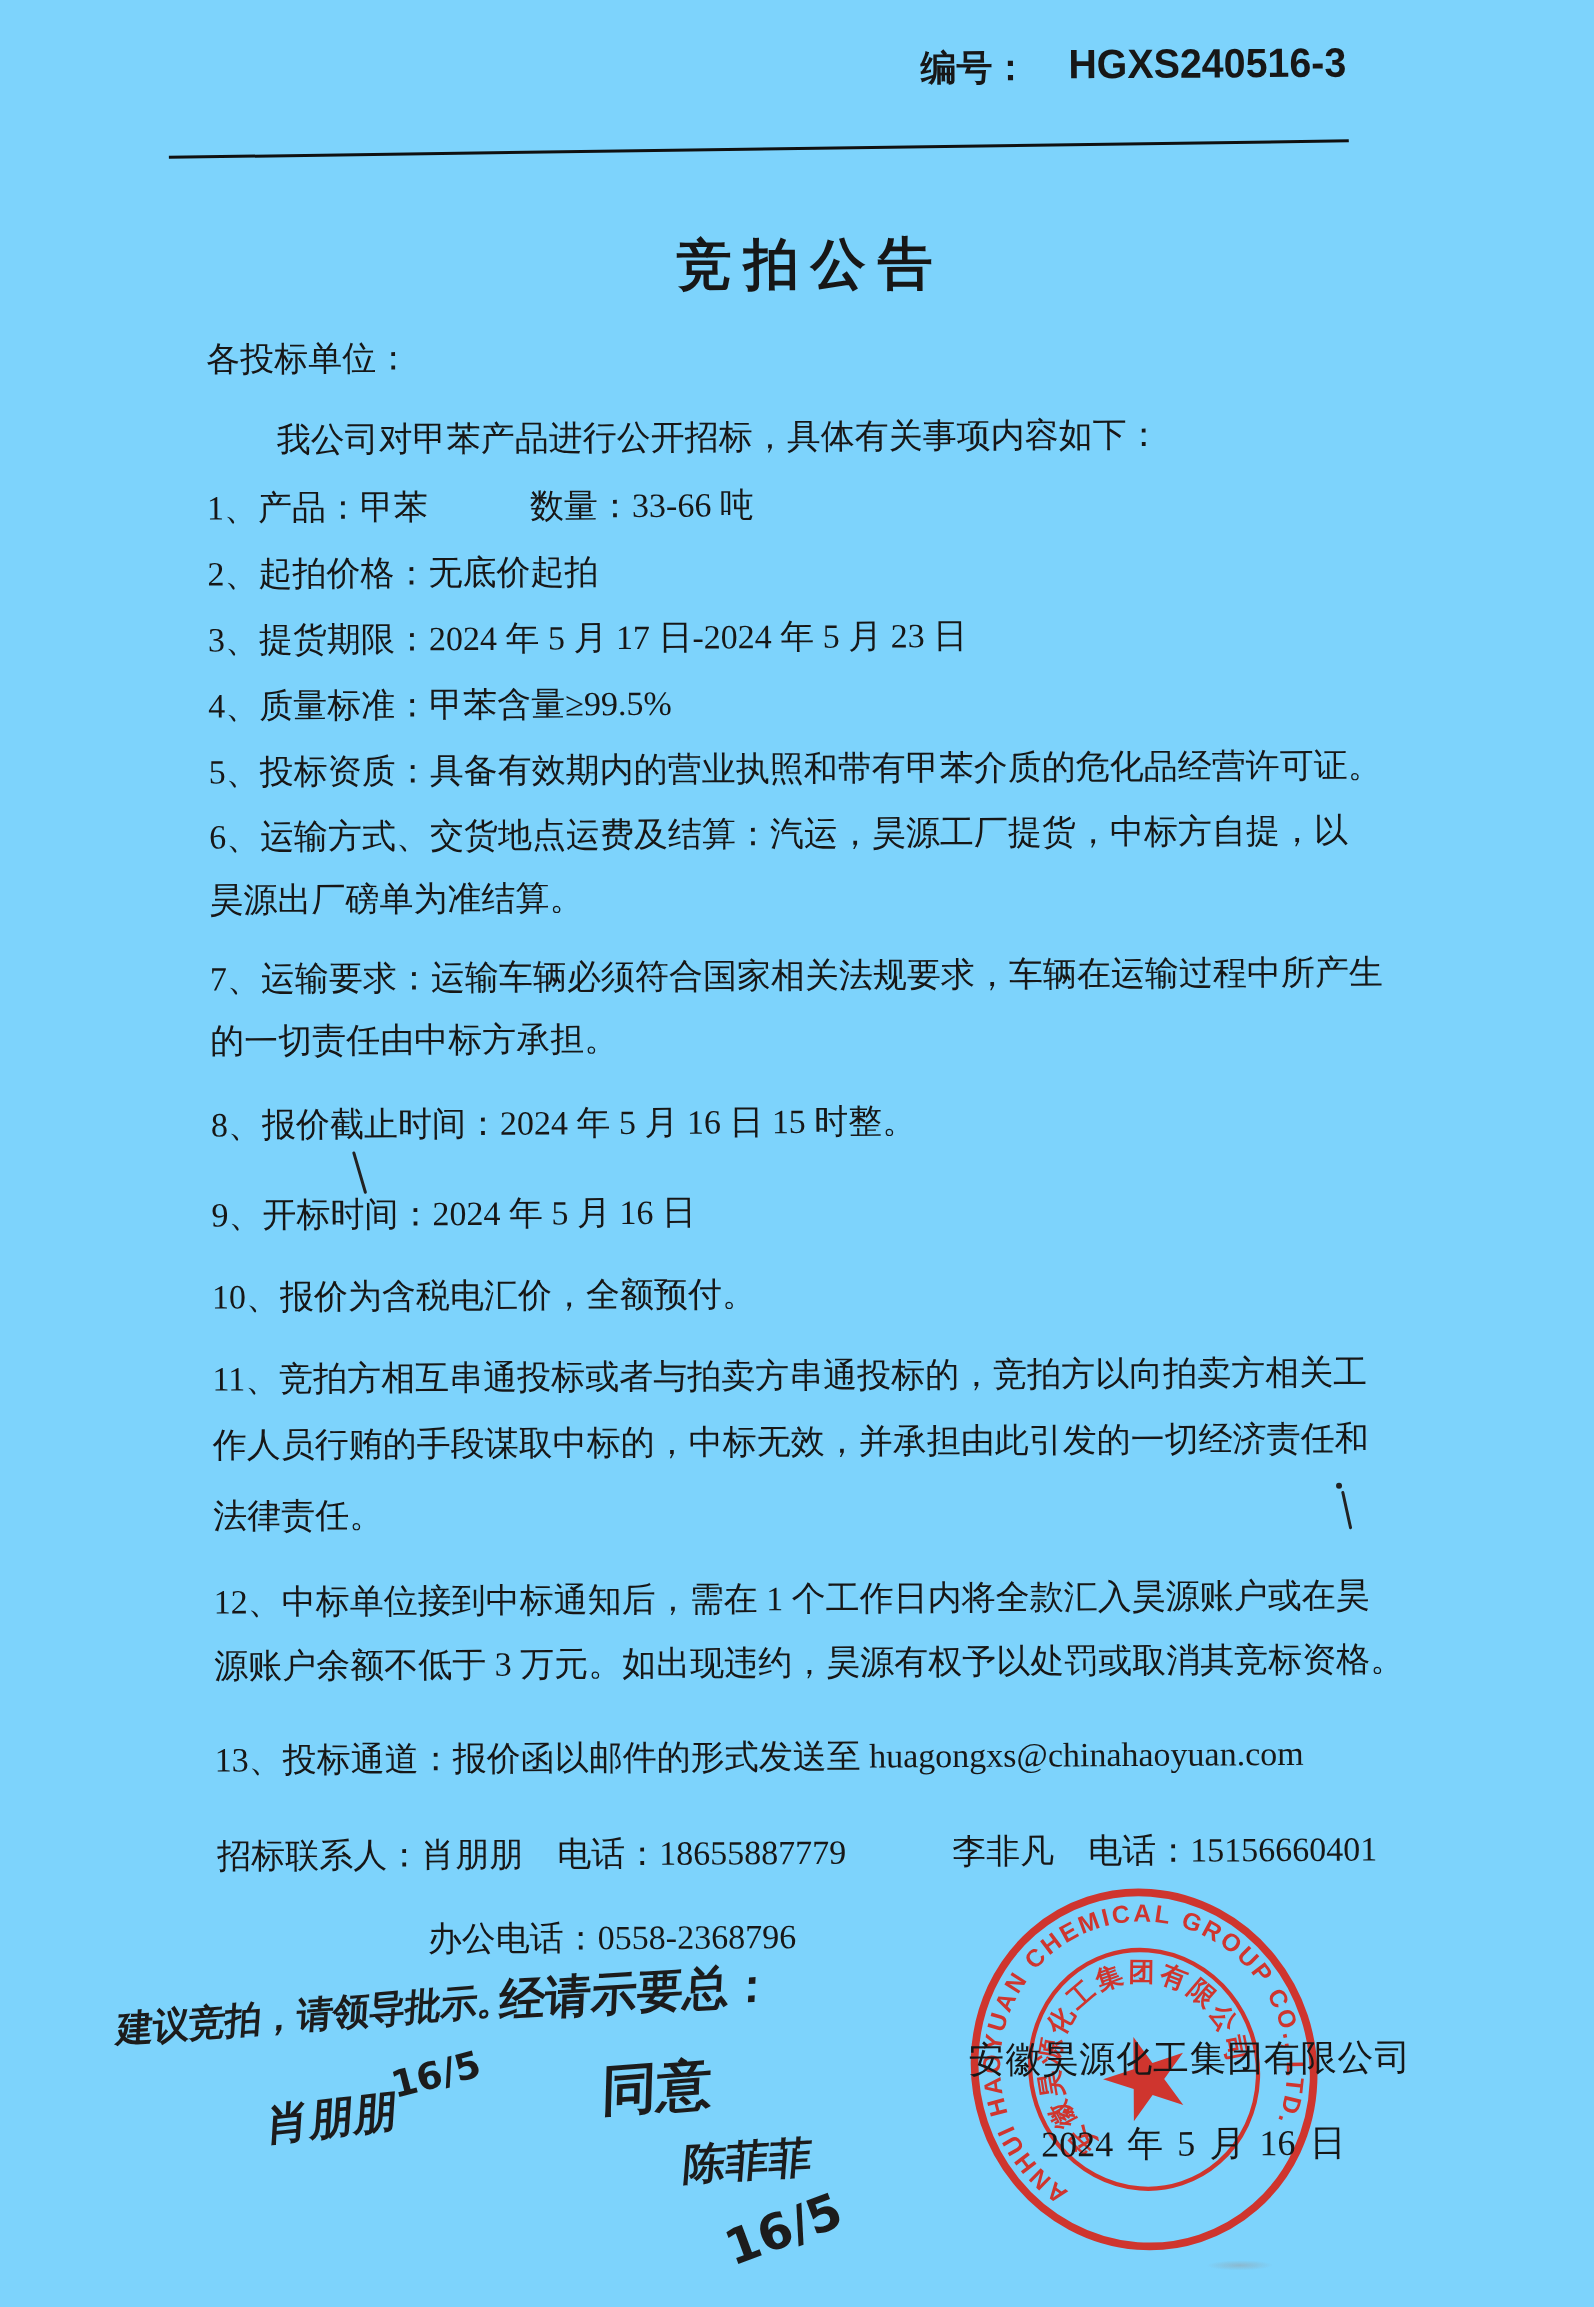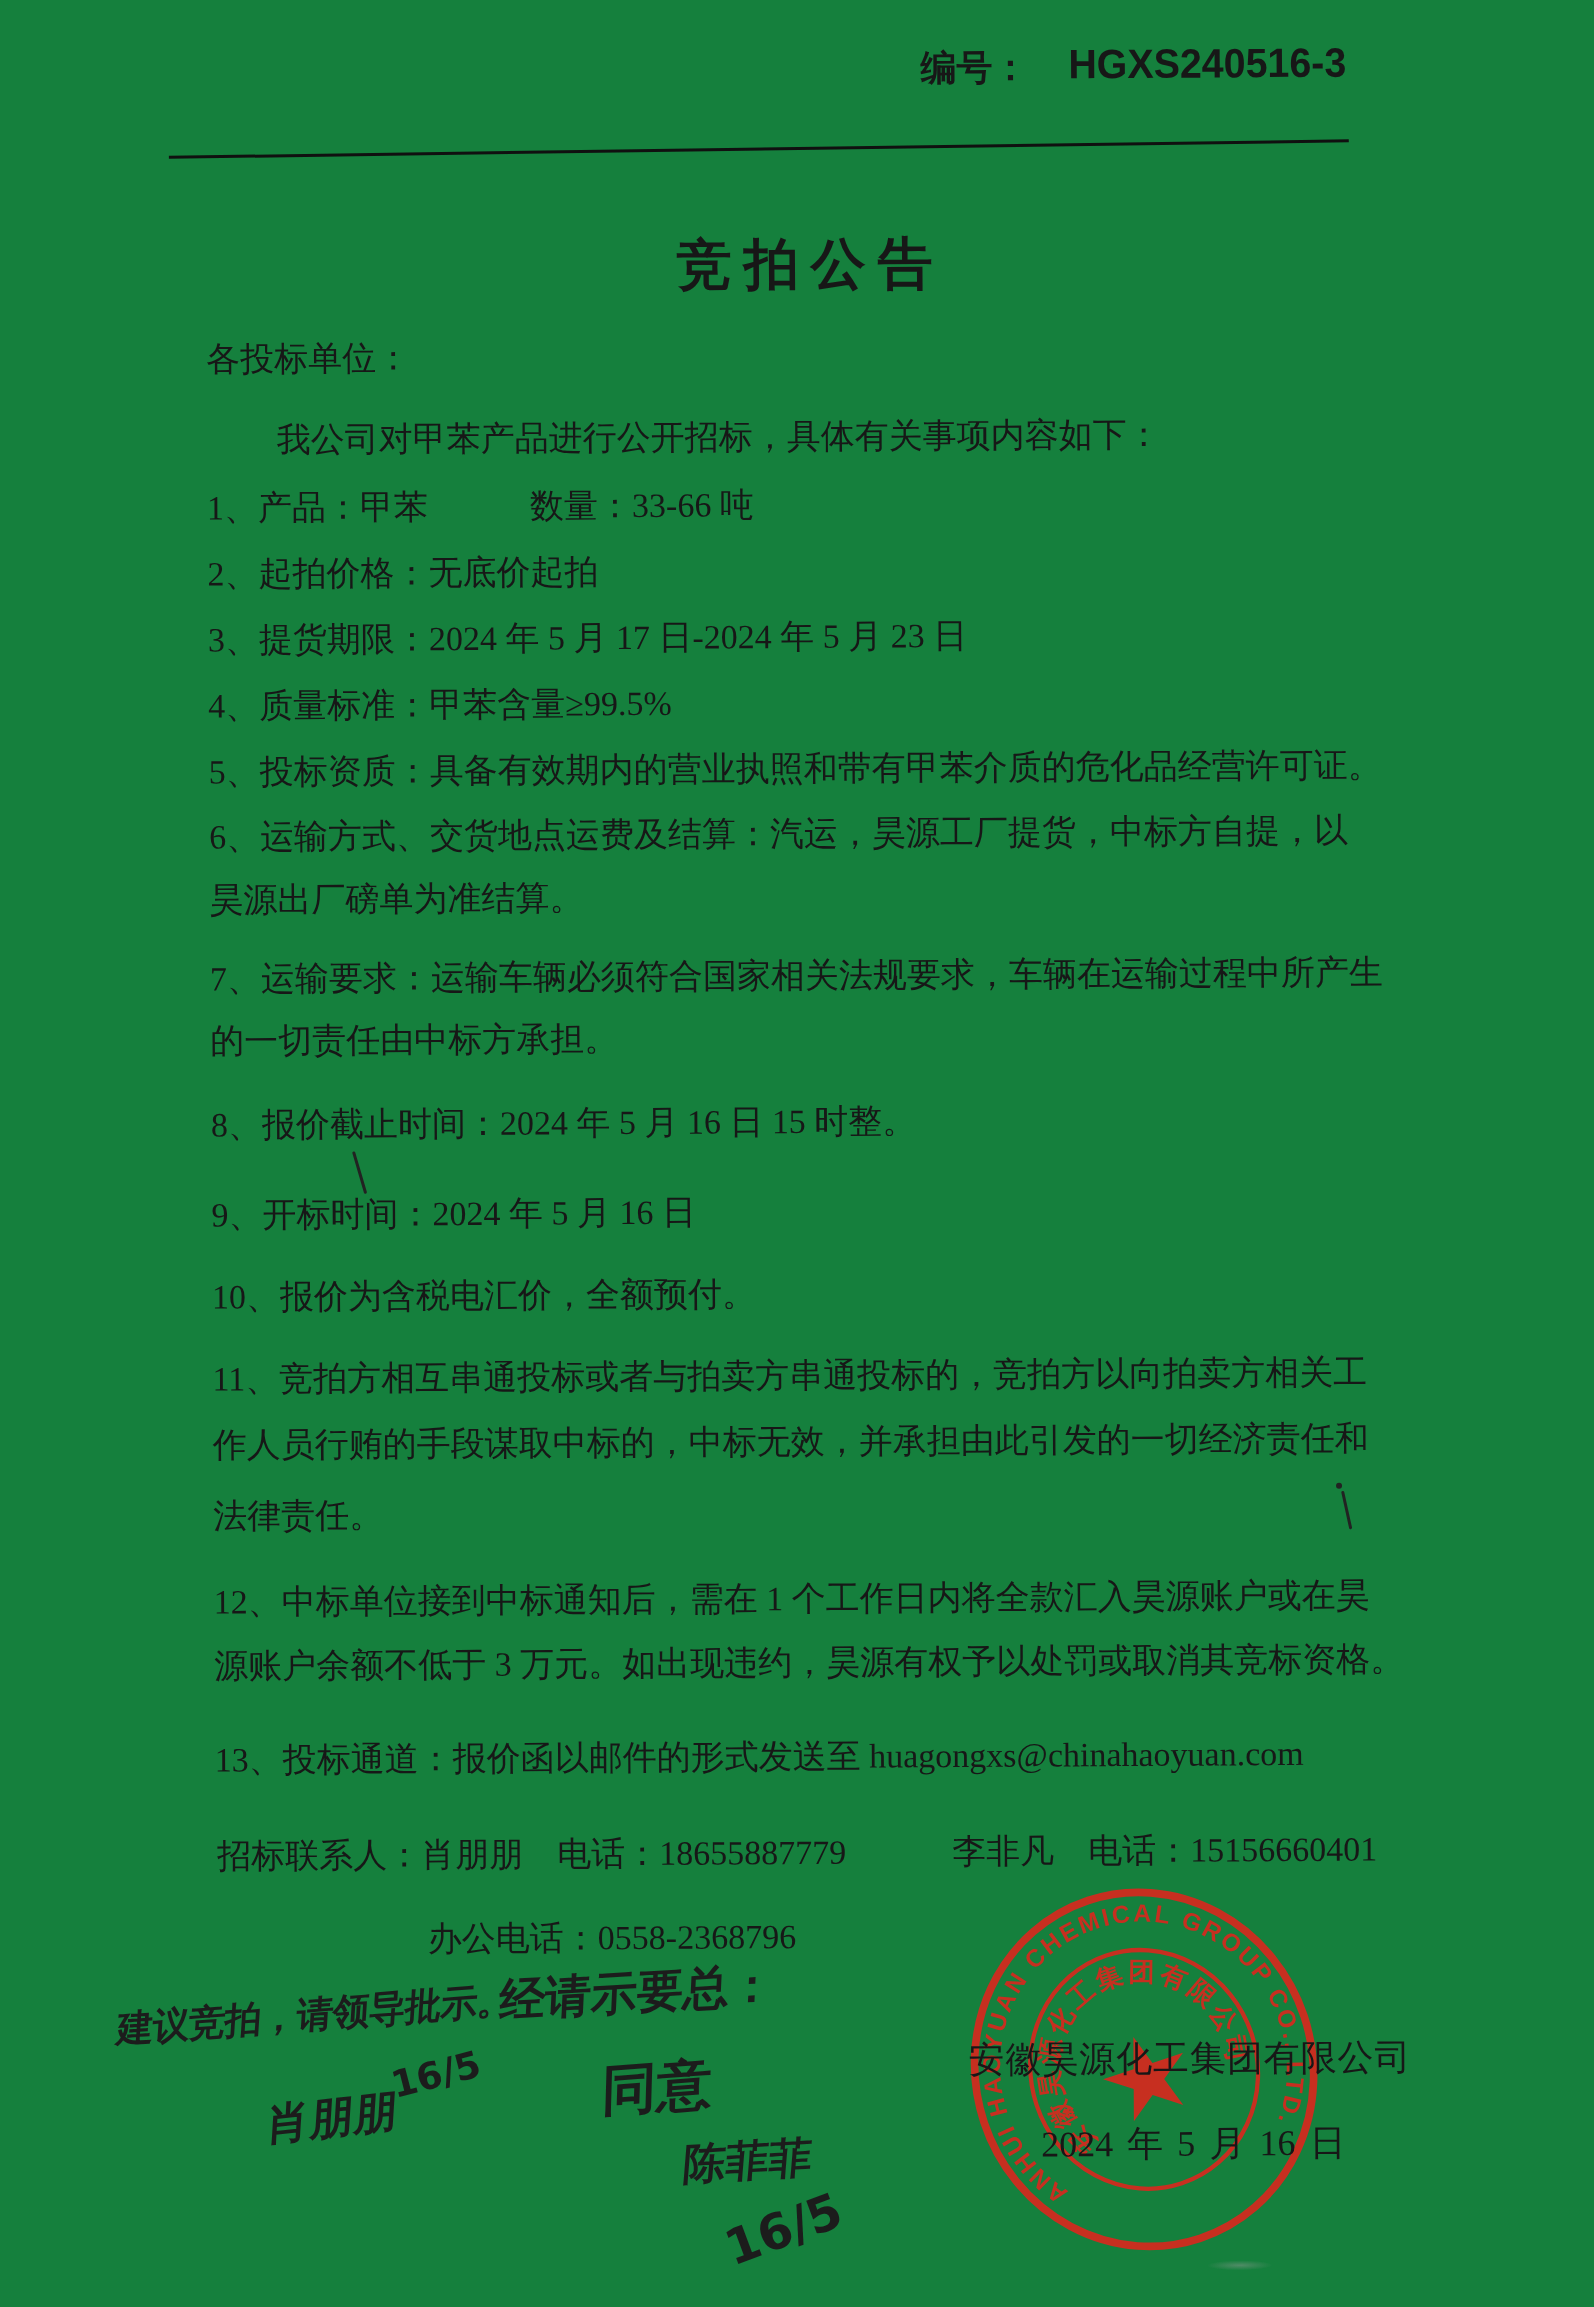--- a/index.html
+++ b/index.html
@@ -1,19 +1,19 @@
 <!DOCTYPE html>
 <html style="font-size:13.6px"><head>
 <meta charset="utf-8">
 <style>
   html,body{margin:0;padding:0;background:#e8e8e8;}
   #page{
     position:relative;
     width:1595px;height:2307px;
-    background:#15803d;
+    background:#7dd3fc;
     overflow:hidden;
     font-family:"Liberation Serif",serif;
     color:#171717;
   }
   #doc{position:absolute;inset:0;transform:rotate(-0.35deg);}
   .line{
     position:absolute;
     white-space:nowrap;
     font-family:"Liberation Serif",serif;
     color:#171717;

